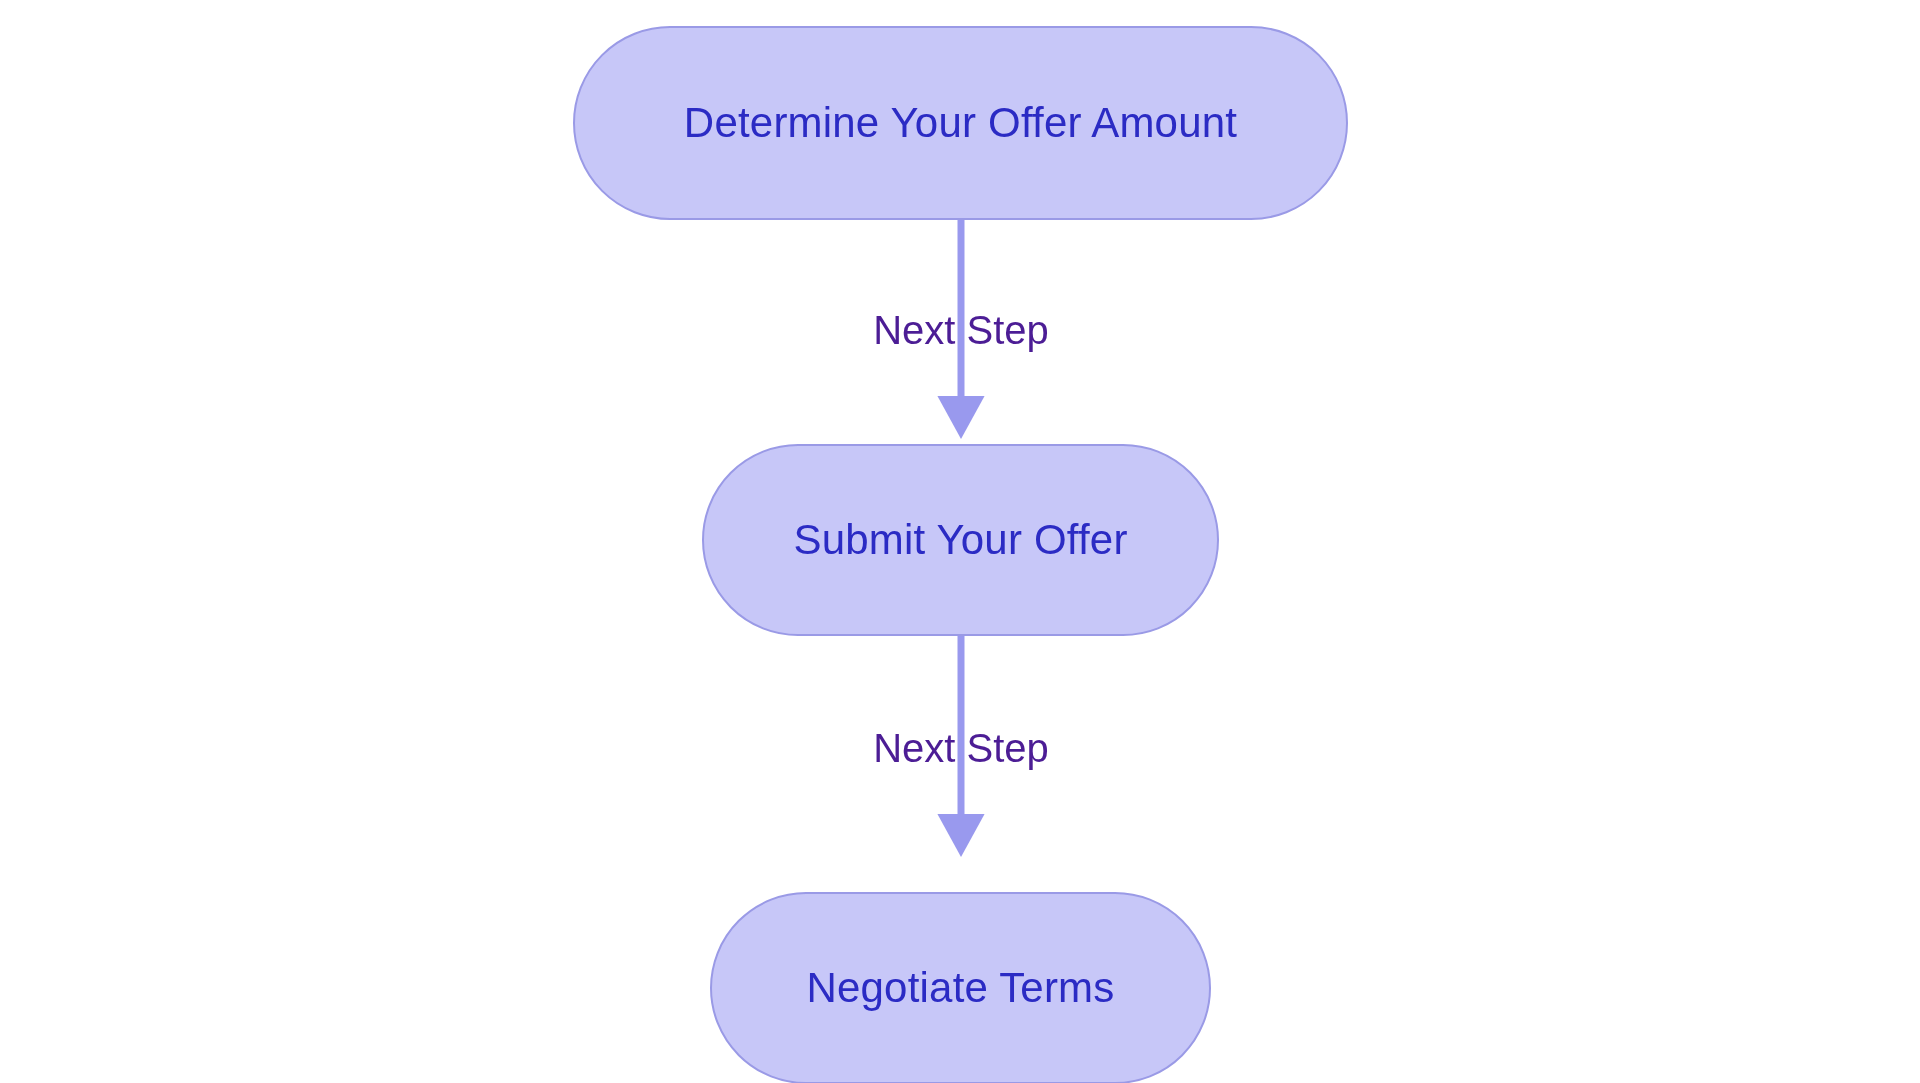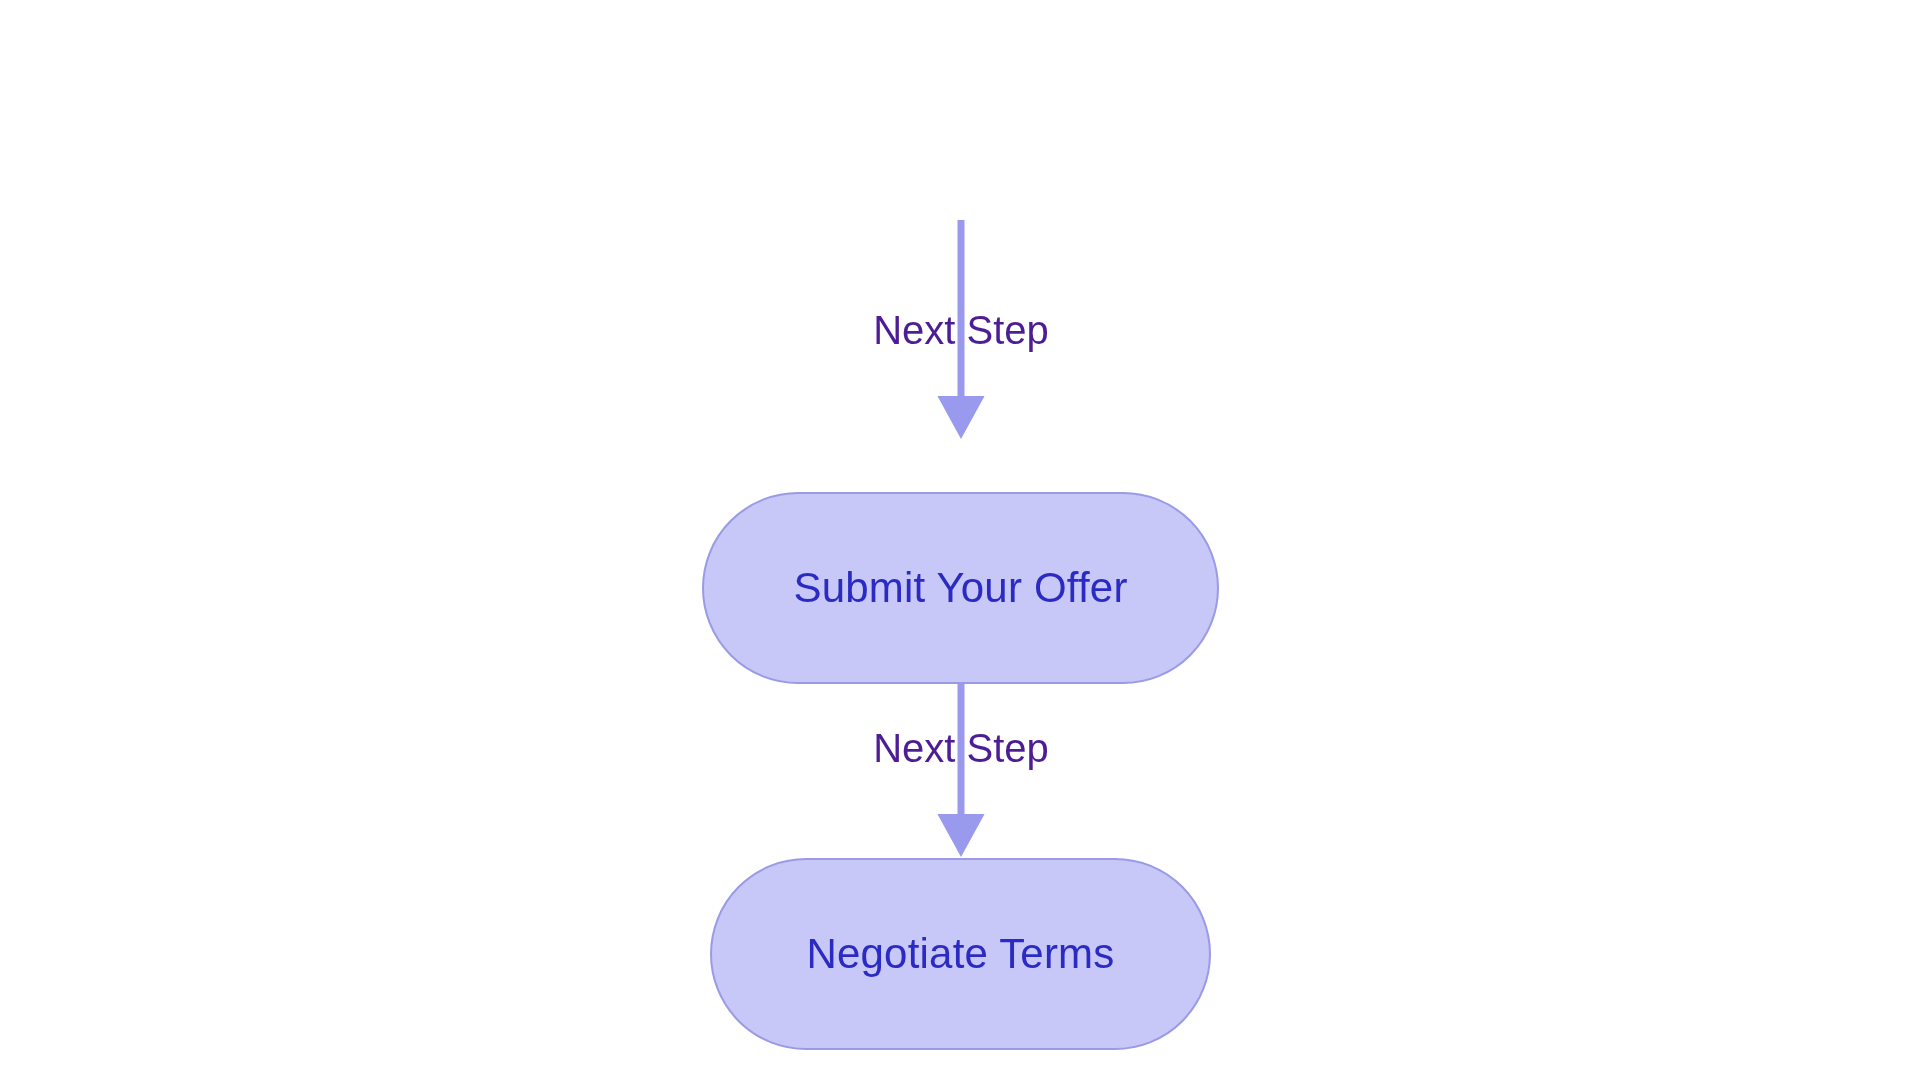--- a/index.html
+++ b/index.html
@@ -48,27 +48,26 @@
     width: 775px;
     height: 194px;
   }
   #node-1 .node-label { font-size: 42px; }
 
   #node-2 {
     left: 702px;
     top: 444px;
     width: 517px;
     height: 192px;
-    margin-top: 48px;
   }
   #node-2 .node-label { font-size: 42px; }
 
   #node-3 {
     left: 710px;
-    top: 858px;
+    top: 892px;
     width: 501px;
     height: 192px;
   }
   #node-3 .node-label { font-size: 42px; }
 
   
   .edge {
     position: absolute;
     left: 0;
     top: 0;
@@ -103,20 +102,23 @@
 
     <line x1="961" y1="220" x2="961" y2="404" stroke="#9999ee" stroke-width="7" marker-end="url(#arrowhead)"></line>
 
     <line x1="961" y1="636" x2="961" y2="822" stroke="#9999ee" stroke-width="7" marker-end="url(#arrowhead)"></line>
   </svg>
 
   <div class="edge-label" id="edge-label-1">Next Step</div>
 
   <div class="edge-label" id="edge-label-2">Next Step</div>
 
+  <div class="node" id="node-1">
+    <span class="node-label">Determine Your Offer Amount</span>
+  </div>
 
   <div class="node" id="node-2">
     <span class="node-label">Submit Your Offer</span>
   </div>
 
   <div class="node" id="node-3">
     <span class="node-label">Negotiate Terms</span>
   </div>
 
 </div>

